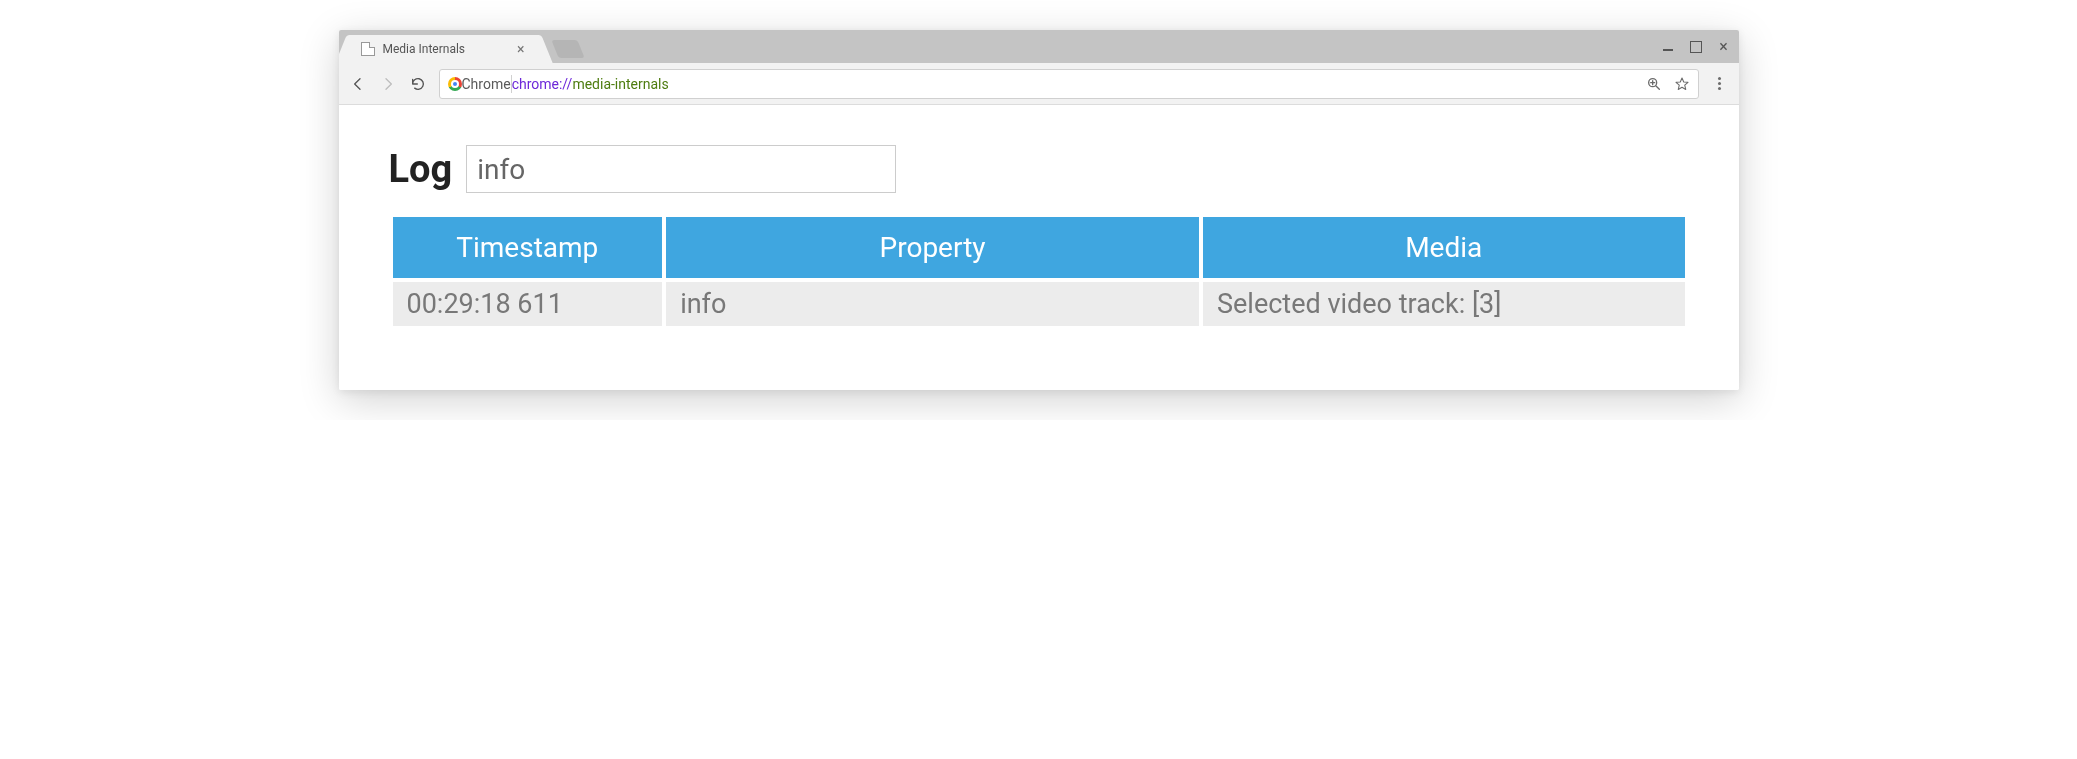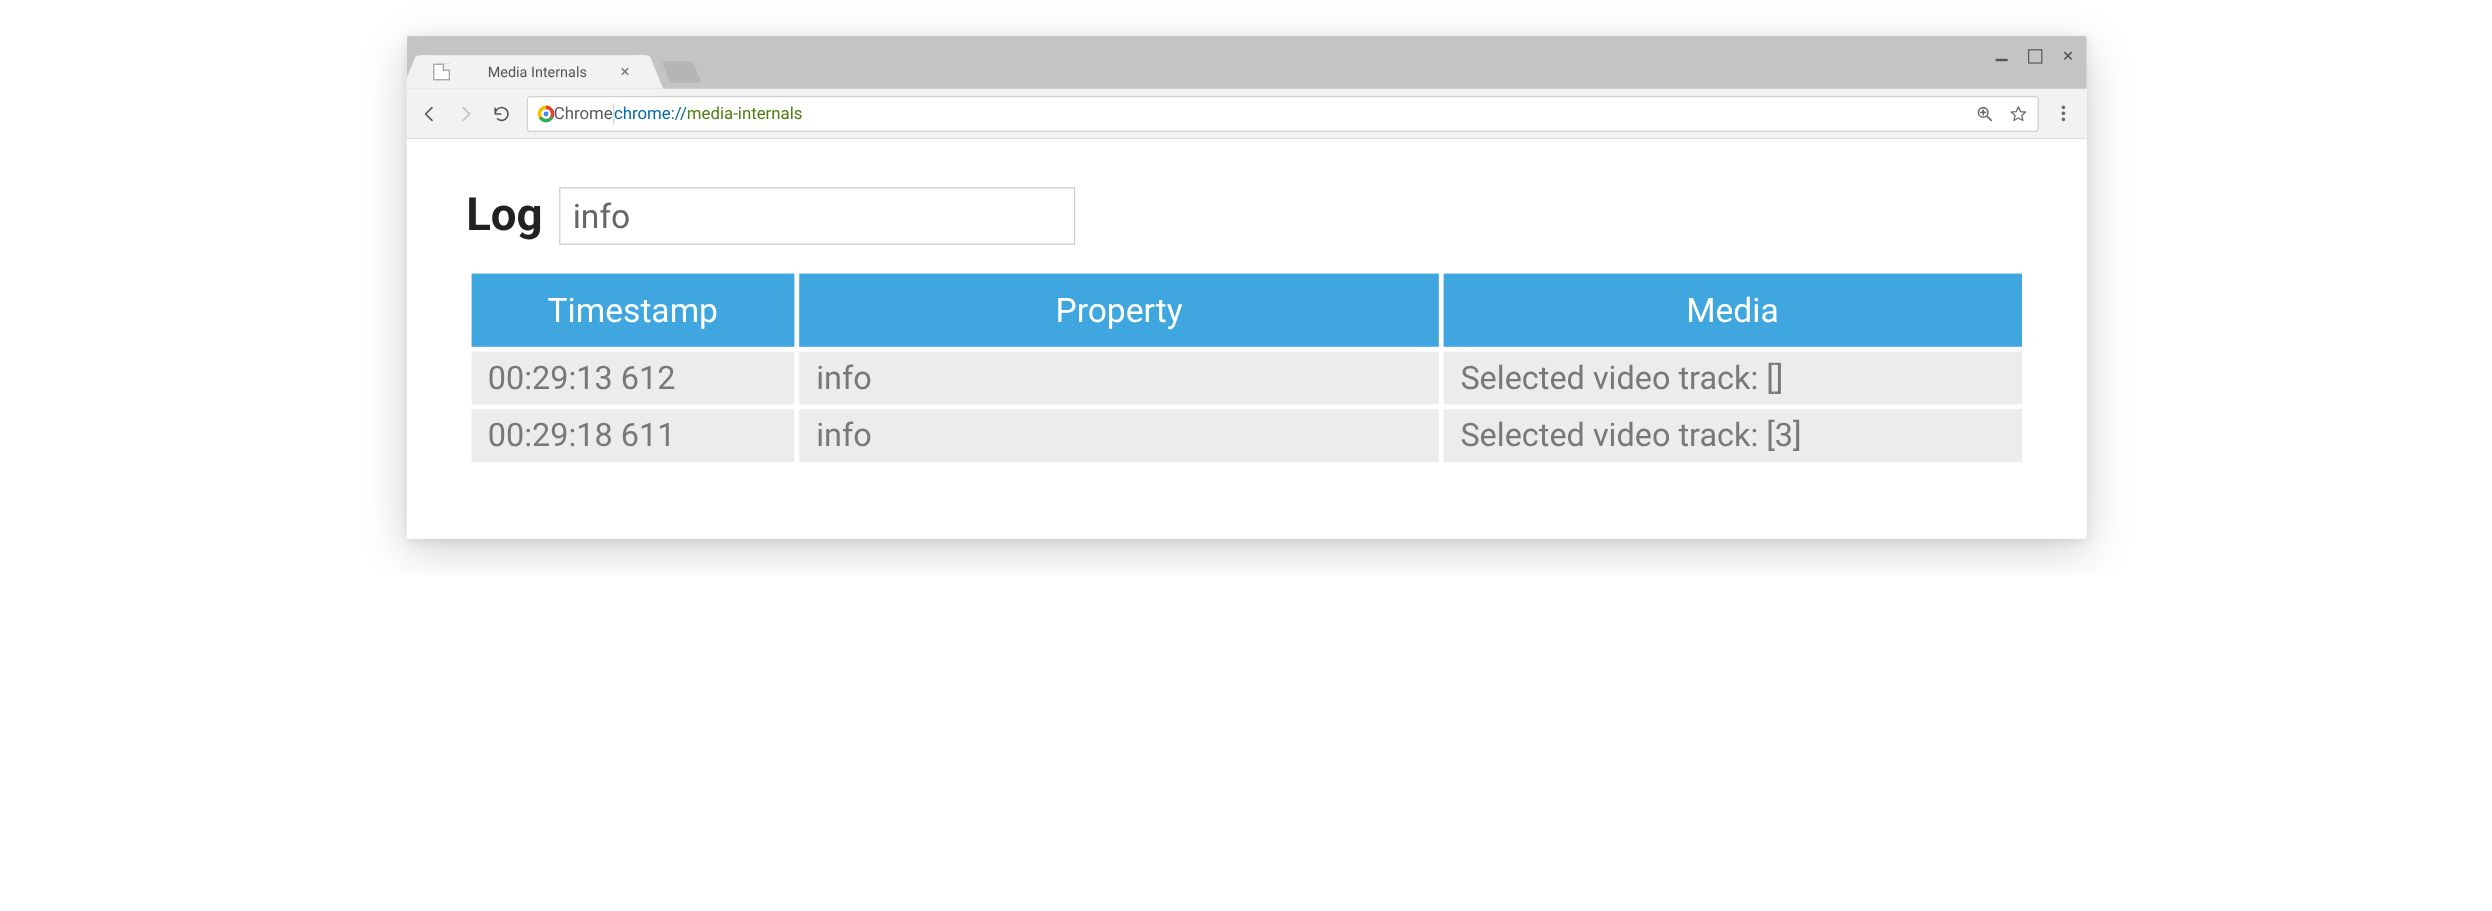--- a/index.html
+++ b/index.html
@@ -12,26 +12,25 @@
       width: 1400px;
       margin: 0 auto;
       background: #fff;
       box-shadow: 0 10px 40px rgba(0,0,0,0.18), 0 2px 8px rgba(0,0,0,0.08);
       border-radius: 2px;
       overflow: hidden;
     }
     
     .tabstrip {
       background: #c4c4c4;
-      height: 44px;
+      height: 33px;
       display: flex;
       align-items: flex-end;
       padding-left: 10px;
       position: relative;
-      text-align: center;
     }
     .tab {
       background: #f2f2f2;
       height: 28px;
       display: flex;
       align-items: center;
       padding: 0 10px 0 12px;
       font-size: 12px;
       color: #555;
       position: relative;
@@ -126,21 +125,21 @@
     .omnibox .chrome-mark {
       width:14px;height:14px;border-radius:50%;
       background: conic-gradient(#ea4335 0 120deg,#34a853 120deg 240deg,#fbbc05 240deg 360deg);
       position:relative;
     }
     .omnibox .chrome-mark::after{
       content:"";position:absolute;inset:3px;border-radius:50%;background:#4285f4;border:2px solid #fff;
     }
     .omnibox .origin-label { color:#5a5a5a; font-size:14px;}
     .omnibox .sep { width:1px; height:18px; background:#d0d0d0;}
-    .omnibox .url-muted { color:#0369a1;margin-top:19px; }
+    .omnibox .url-muted { color:#6d28d9;margin-top:19px; }
     .omnibox .url-main { color:#4d7c0f; }
     .omnibox-right { margin-left:auto; display:flex; align-items:center; gap:12px; color:#6b6b6b;}
     .omnibox-right .ic { width:16px;height:16px; display:flex;align-items:center;justify-content:center;}
     .menu-btn { width:18px;height:18px; display:flex; flex-direction:column; justify-content:center; align-items:center; gap:2px; cursor:pointer;}
     .menu-btn span{ width:3px;height:3px;background:#6b6b6b;border-radius:50%;}
 
     
     .content { padding: 40px 50px 60px 50px; background:#fff; }
     .log-header { display:flex; align-items:center; gap:14px; margin-bottom: 20px;}
     .log-title { font-size: 38px; font-weight: 700; color:#222;}
@@ -251,25 +250,20 @@
       </colgroup>
       <thead>
         <tr>
           <th>Timestamp</th>
           <th>Property</th>
           <th>Media</th>
         </tr>
       </thead>
       <tbody>
         <tr>
-          <td>00:29:13 612</td>
-          <td>info</td>
-          <td>Selected video track: []</td>
-        </tr>
-        <tr>
           <td>00:29:18 611</td>
           <td>info</td>
           <td>Selected video track: [3]</td>
         </tr>
       </tbody>
     </table>
   </div>
 
 </div>
 

